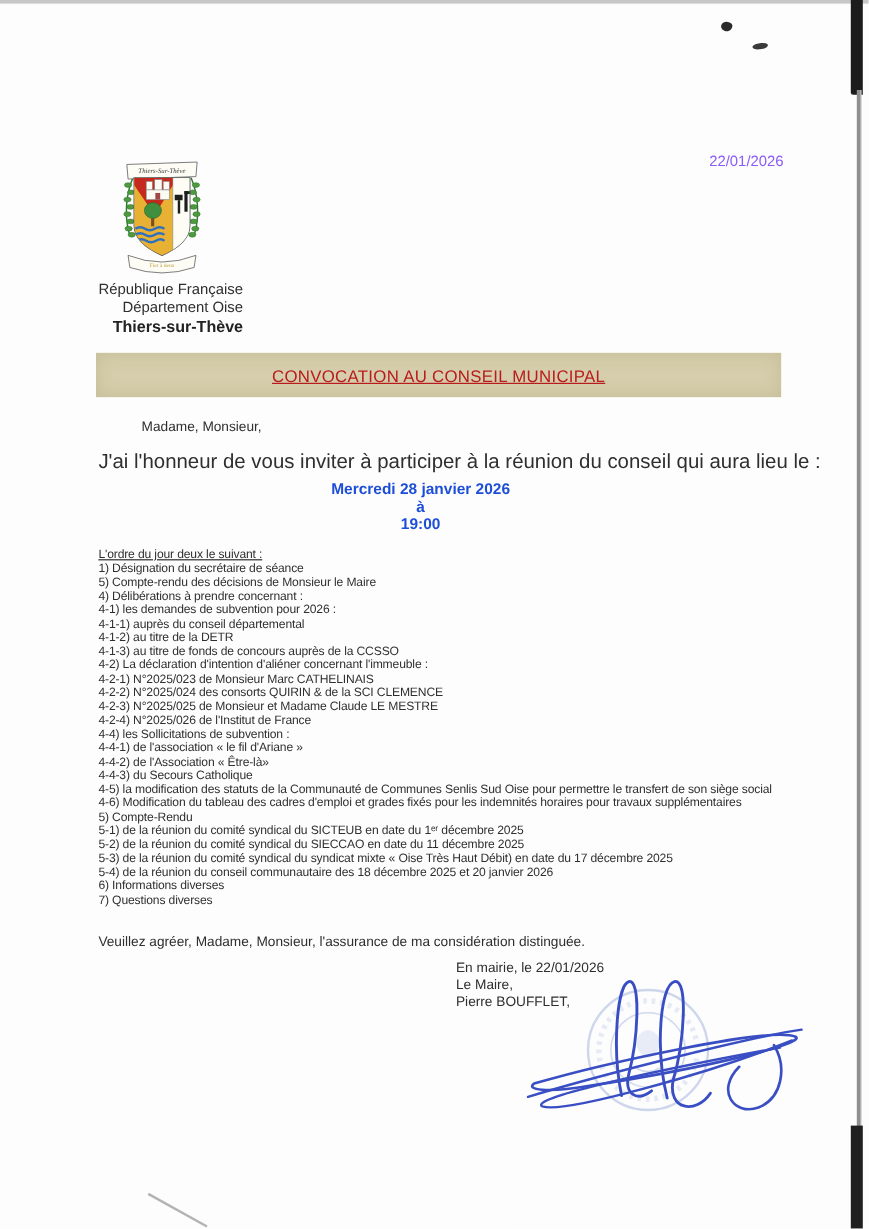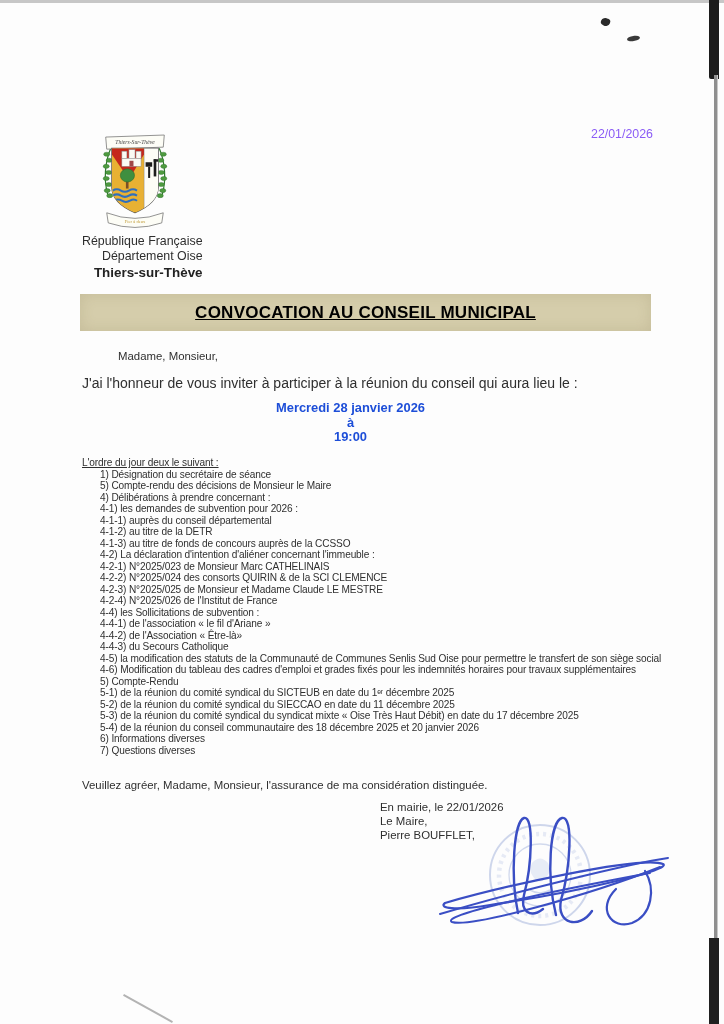--- a/index.html
+++ b/index.html
@@ -23,34 +23,34 @@
 
   .sender{position:absolute;left:82px;top:234px;font-size:12.4px;line-height:15.4px;color:#2e2e2e;text-align:right;}
   .sender .commune{font-size:13.4px;font-weight:bold;color:#222;}
 
   .banner{
     position:absolute;left:80px;top:294px;width:571px;height:37px;
     background:#d5cdab;display:flex;align-items:center;justify-content:center;
     box-shadow:inset 0 0 14px rgba(120,110,70,.18);
   }
   .banner-title{
-    font-size:17px;font-weight:bold;color:#000000;
+    font-size:14px;font-weight:normal;color:#b91c1c;
     text-decoration:underline;letter-spacing:.25px;
   }
 
   .salutation{position:absolute;left:82px;top:350px;font-size:11.4px;color:#2f2f2f;margin-left:36px;}
-  .intro{position:absolute;left:82px;top:375px;font-size:14px;color:#2f2f2f;}
+  .intro{position:absolute;left:82px;top:375px;font-size:17px;color:#2f2f2f;}
 
   .meeting{position:absolute;left:68px;top:401px;width:565px;text-align:center;
     font-size:12.9px;font-weight:bold;color:#1d4ed8;line-height:14.6px;}
 
   .agenda{position:absolute;left:82px;top:457px;width:570px;
     font-size:10.1px;line-height:11.5px;letter-spacing:-0.12px;color:#2f2f2f;}
   .agenda-heading{text-decoration:underline;}
-  .agenda-line{white-space:nowrap;margin-left:18px;}
+  .agenda-line{white-space:nowrap;}
 
   .closing{position:absolute;left:82px;top:779px;font-size:11.4px;color:#2f2f2f;}
 
   .sig-block{position:absolute;left:380px;top:801px;width:252px;
     font-size:11.4px;line-height:13.9px;color:#2e2e2e;}
 
   .sig-art{position:absolute;left:410px;top:795px;width:270px;height:150px;}
 </style>
 </head>
 <body>

